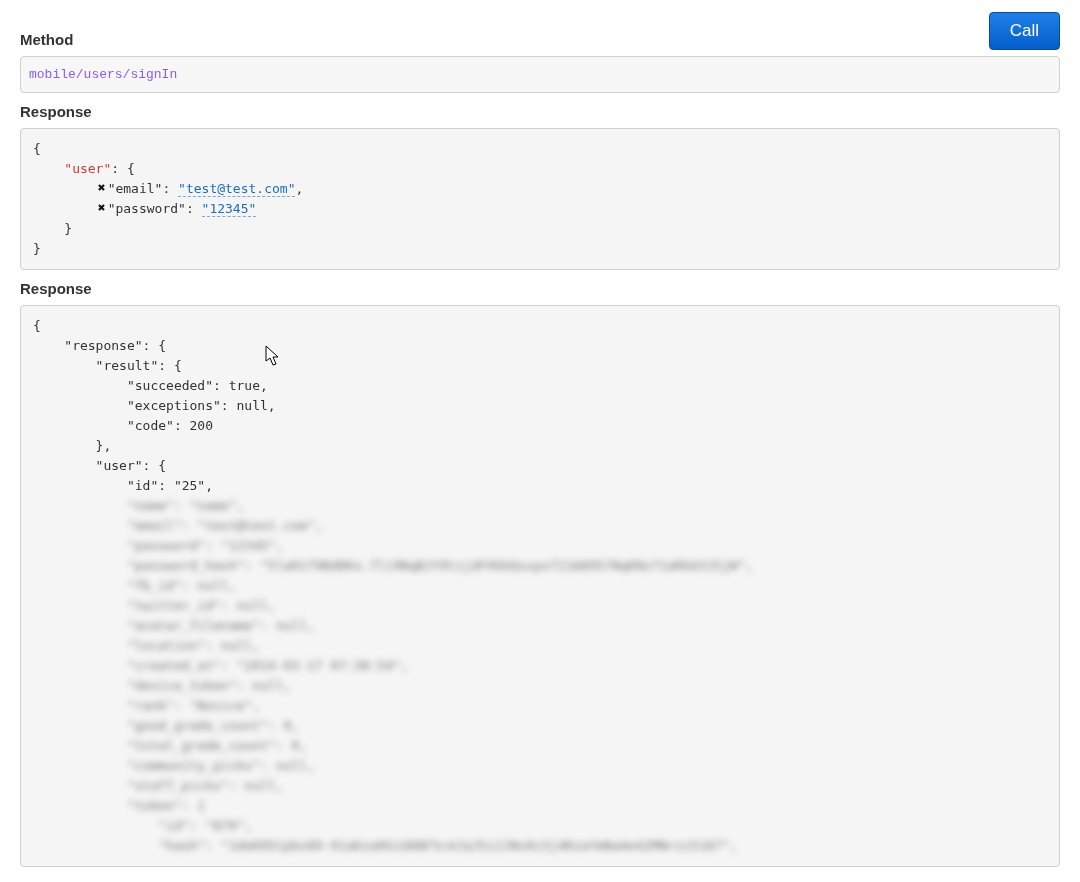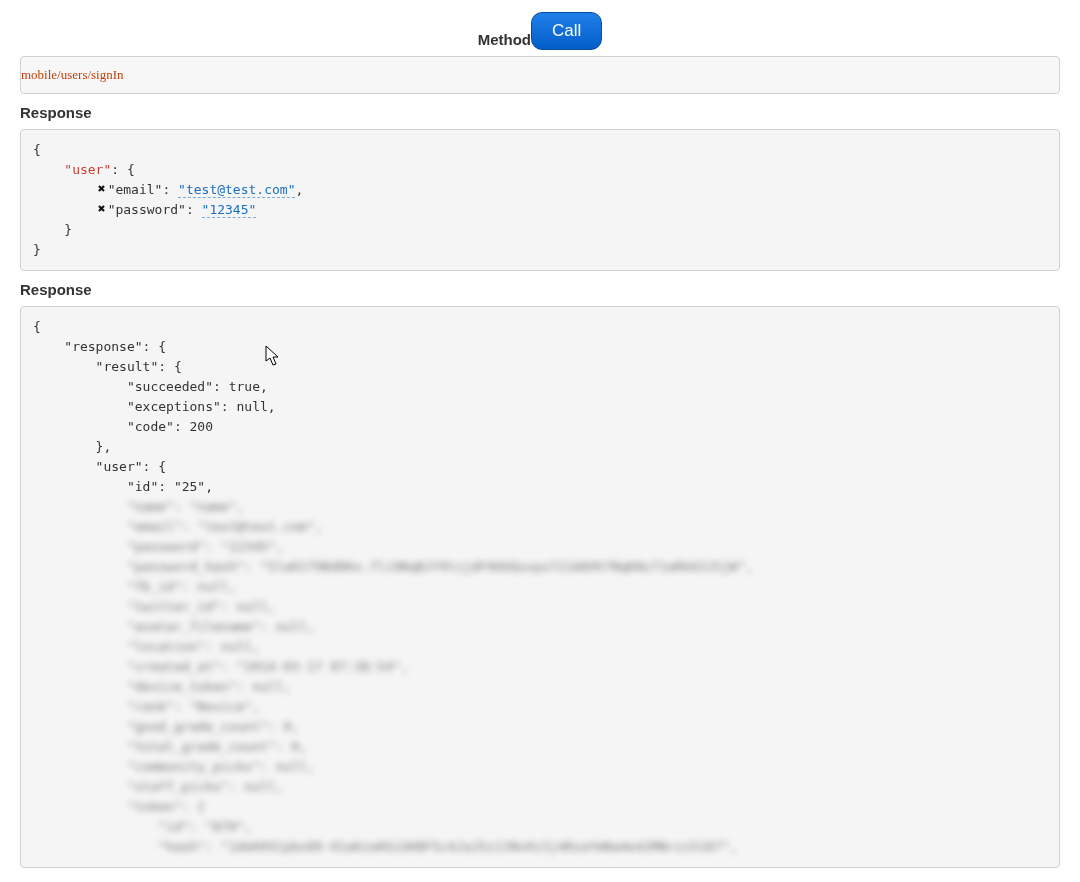--- a/index.html
+++ b/index.html
@@ -9,51 +9,51 @@
     color: #333;
     background: #fff;
     width: 1080px;
     height: 882px;
     overflow: hidden;
     position: relative;
     padding: 0 20px;
   }
   .header-row {
     display: flex;
-    justify-content: center;
+    justify-content: space-between;
     align-items: flex-end;
     padding-top: 12px;
   }
   .call-btn {
     background: #0b6ddb;
     background: linear-gradient(#1f7fe8, #045ec9);
     color: #fff;
     border: 1px solid #044c9f;
-    border-radius: 11px;
+    border-radius: 4px;
     padding: 8px 20px;
     font-size: 17px;
     cursor: pointer;
     font-weight: 400;
     margin-bottom: 6px;
   }
   .section-label {
     font-weight: 700;
     font-size: 15px;
     color: #333;
     margin-top: 10px;
     margin-bottom: 8px;
   }
   .method-box {
     border: 1px solid #d0d0d0;
     background: #f7f7f7;
     border-radius: 4px;
-    padding: 10px 0;
-    font-family: Liberation Serif, serif;
+    padding: 10px 8px;
+    font-family: Liberation Mono, monospace;
     font-size: 13px;
-    color: #c2410c;
+    color: #8b5cf6;
   }
   .code-panel {
     border: 1px solid #d0d0d0;
     background: #f5f5f5;
     border-radius: 4px;
     padding: 10px 12px;
     font-family: Menlo, Monaco, Consolas, monospace;
     font-size: 13px;
     line-height: 20px;
     color: #333;

